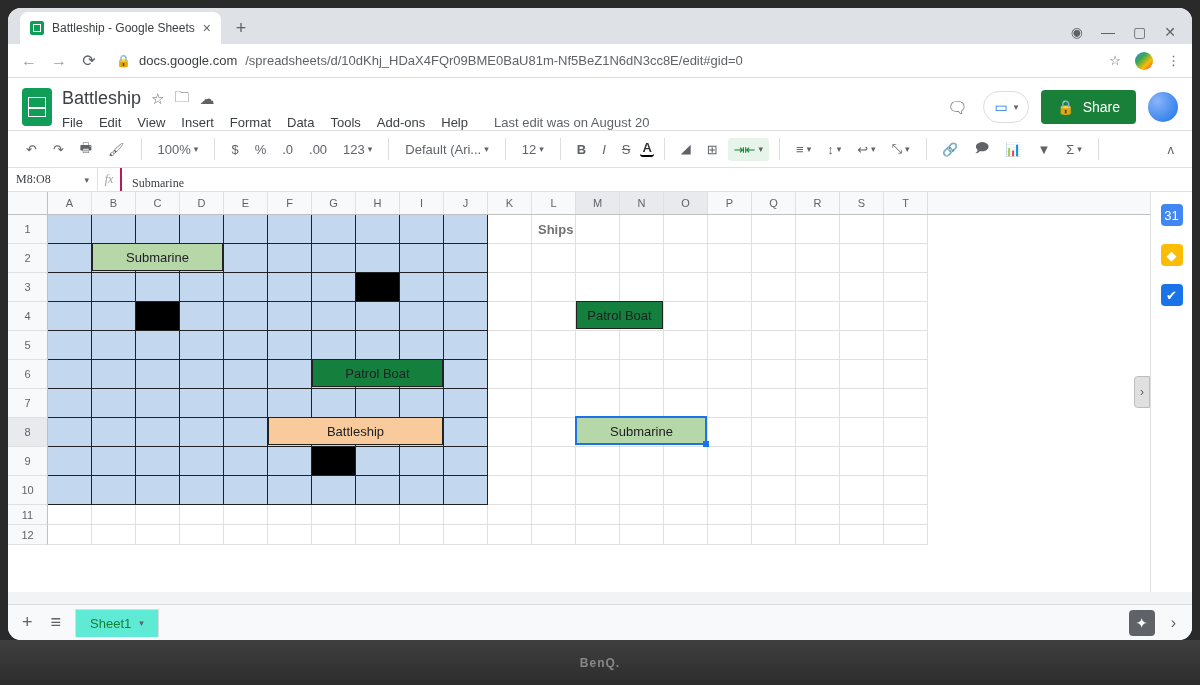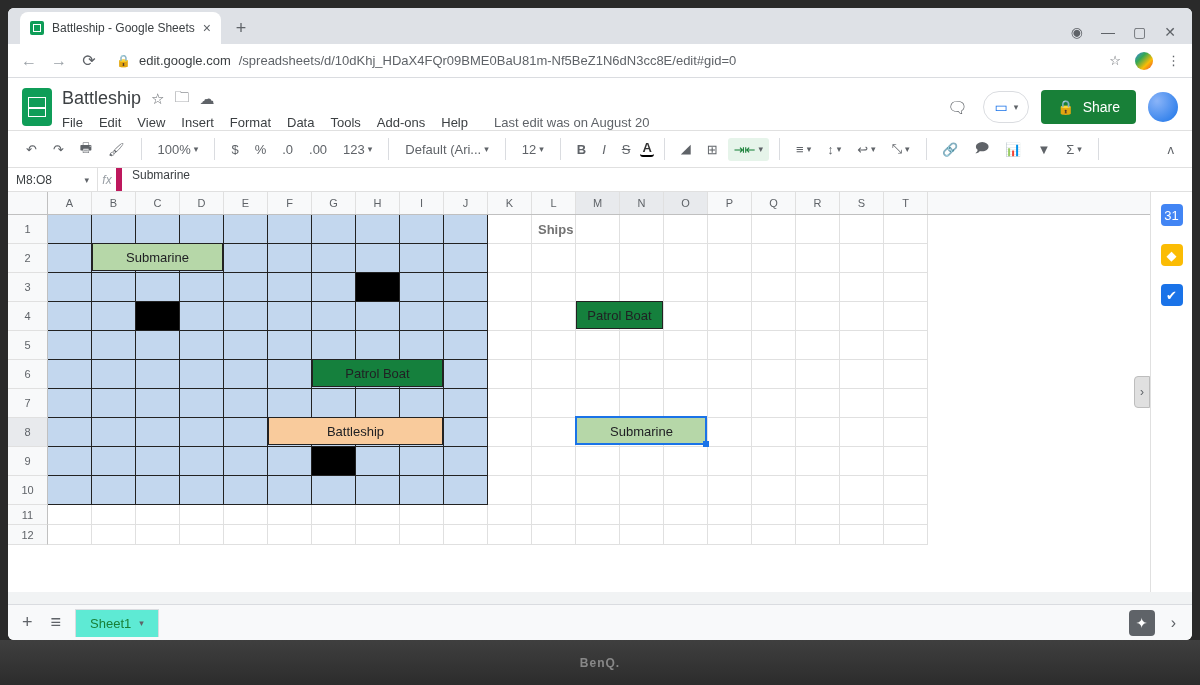--- a/index.html
+++ b/index.html
@@ -3,21 +3,21 @@
 <meta charset="utf-8">
 <style>
   * { box-sizing: border-box; margin: 0; padding: 0; }
   body { font-family: Arial, sans-serif; font-size: 13px; color: #202124; background: #3a3a3a; overflow: hidden; }
 
   .monitor {
     width: 1200px; height: 685px; position: relative;
     background: #2a2a2a; padding: 8px 8px 45px 8px;
   }
   .screen {
-    width: 100%; height: 100%; background: #fff; border-radius: 6px; overflow: hidden;
+    width: 100%; height: 100%; background: #fff; border-radius: 13px; overflow: hidden;
     display: flex; flex-direction: column;
   }
   .bezel-bottom {
     position: absolute; bottom: 0; left: 0; right: 0; height: 45px;
     background: linear-gradient(#3f3f3f,#2c2c2c); display:flex; align-items:center; justify-content:center;
     color:#888; font-size:12px; font-weight:bold; letter-spacing:1px;
   }
 
   
   .tabbar { height: 36px; background: #dee1e6; display:flex; align-items:flex-end; padding: 4px 8px 0 12px; gap:8px; }
@@ -59,23 +59,23 @@
   
   .toolbar { height:38px; border-top:1px solid #e0e0e0; border-bottom:1px solid #e0e0e0; display:flex;align-items:center;padding:0 12px; gap:4px; color:#5f6368; font-size:13px; }
   .tb-sep { width:1px;height:22px;background:#dadce0; margin:0 6px; }
   .tb-btn { padding:4px 6px; cursor:pointer; display:flex;align-items:center;gap:3px; border-radius:3px;}
   .tb-btn.sel { background:#e6f4ea; color:#188038;}
   .tb-input { min-width:48px; text-align:center;}
   .caret { font-size:9px; color:#5f6368; }
   .toolbar .textcolor { border-bottom:2.5px solid #000;line-height:14px;font-weight:bold;color:#333; padding:0 2px;}
   .toolbar .fillcolor { border-bottom:2.5px solid transparent; }
 
-  .namebox-row { display:flex; align-items:flex-start; border-bottom:1px solid #e0e0e0; height:24px;}
+  .namebox-row { display:flex; align-items:flex-end; border-bottom:1px solid #e0e0e0; height:24px;font-family:Liberation Serif, serif;}
   .namebox { width:90px; border-right:1px solid #e0e0e0; height:100%; display:flex;align-items:center;justify-content:space-between;padding:0 8px;font-size:12px;color:#3c4043;}
-  .fx-lbl { width:24px;text-align:center; font-style:italic; color:#9aa0a6; border-right:6px solid #be185d; height:100%; display:flex;align-items:center;justify-content:center;font-size:12px;}
+  .fx-lbl { width:24px;text-align:center; font-style:italic; color:#9aa0a6; border-right:2px solid #be185d; height:100%; display:flex;align-items:center;justify-content:center;font-size:12px;}
   .formula-input { flex:1; padding:0 10px;font-size:12px;color:#3c4043; }
 
   
   .sheet-area { flex:1; display:flex; overflow:hidden; }
   .grid-wrap { flex:1; overflow:auto; position:relative; }
   .sidepanel { width:42px; border-left:1px solid #e0e0e0; display:flex;flex-direction:column;align-items:center;gap:18px;padding-top:12px; }
   .sidepanel .sp-ico { width:22px;height:22px;border-radius:4px; cursor:pointer; display:flex;align-items:center;justify-content:center;font-size:13px;color:#fff;}
   .sp-cal{background:#4285f4;} .sp-keep{background:#fbbc04;} .sp-tasks{background:#1a73e8;}
 
   .col-headers { display:flex; position:sticky; top:0; background:#f8f9fa; border-bottom:1px solid #c0c0c0; z-index:2;}
@@ -137,21 +137,21 @@
         <span data-name="close-window-button">✕</span>
       </div>
     </div>
 
     <div class="addrbar" data-name="browser-address-bar">
       <span class="nav-btn" data-name="back-button">←</span>
       <span class="nav-btn" data-name="forward-button">→</span>
       <span class="nav-btn active" data-name="reload-button">⟳</span>
       <div class="url-field" data-name="url-field">
         <span class="lock" data-name="lock-icon">🔒</span>
-        <span data-name="url-host">edit.google.com</span>
+        <span data-name="url-host">docs.google.com</span>
           <span style="color:#5f6368" data-name="url-path">/spreadsheets/d/10dKhj_HDaX4FQr09BME0BaU81m-Nf5BeZ1N6dN3cc8E/edit#gid=0</span>
       </div>
       <div class="addr-right">
         <span data-name="bookmark-icon">☆</span>
         <span class="globe" data-name="profile-icon"></span>
         <span data-name="browser-menu-icon">⋮</span>
       </div>
     </div>
 
     <div class="sheets-hdr">

